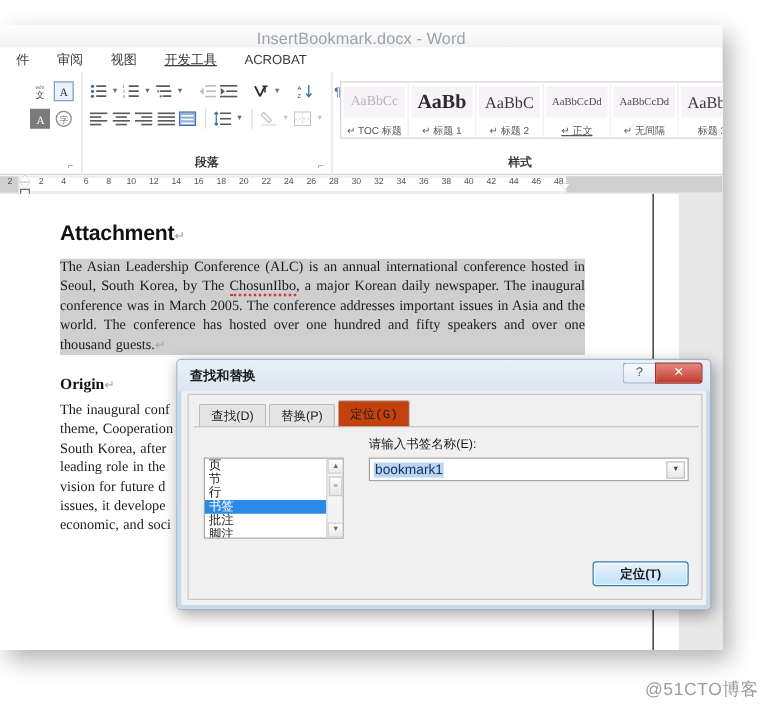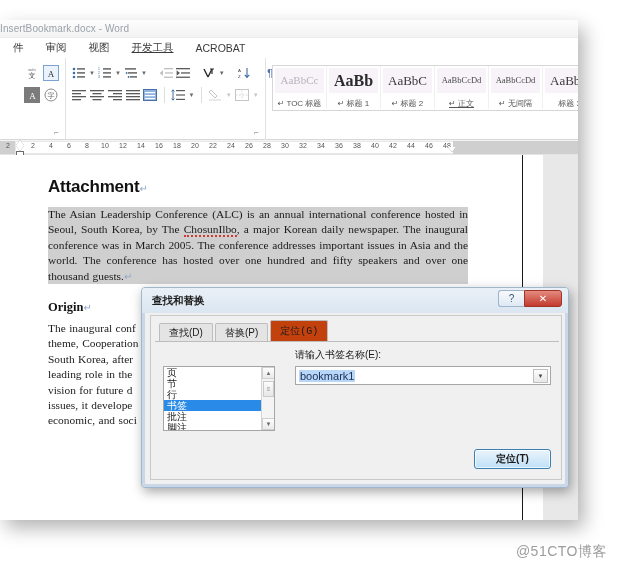--- a/index.html
+++ b/index.html
@@ -34,21 +34,22 @@
   .title-bar {
     position: absolute;
     left: 0; top: 0;
     width: 578px; height: 18px;
     background: linear-gradient(#fdfdfd, #f3f3f3);
     border-bottom: 1px solid #ececec;
   }
   .title-bar .doc-title {
     position: absolute;
     left: 0; right: 0; top: 3px;
-    font-size: 10px;
+    text-align: center;
+    font-size: 13px;
     color: #9aa2ab;
     letter-spacing: .1px;
   }
 
   
   .tab-strip {
     position: absolute;
     left: 0; top: 18px;
     width: 578px; height: 20px;
     background: #ffffff;
@@ -138,21 +139,21 @@
   .sep {
     width: 1px; height: 16px;
     background: #dedede;
     margin: 0 3px;
   }
   .faded { opacity: .38; }
 
   
   .styles-gallery {
     display: flex;
-    align-items: flex-start;
+    align-items: center;
     border: 1px solid #d6d6d6;
     height: 46px;
     margin-top: 3px;
     background: #fff;
     overflow: hidden;
   }
   .style-item {
     width: 54px;
     padding: 2px 2px 0 2px;
     border-right: 1px solid #f0f0f0;
@@ -701,20 +702,21 @@
             </span>
             <span class="caret faded">▼</span>
             <span class="ico faded">
               <svg width="14" height="12" viewBox="0 0 14 12">
                   <rect x="0.5" y="0.5" width="13" height="11" fill="none" stroke="#6a6a6a"></rect>
                   <path d="M7 0.5 L7 11.5 M0.5 6 L13.5 6" stroke="#9a9a9a" stroke-dasharray="2 1.4"></path>
                 </svg>
             </span>
             <span class="caret faded">▼</span>
           </div>
+          <div class="rgroup-label">段落</div>
           <div class="rgroup-launcher">⌐</div>
         </div>
 
         <div class="rgroup noborder" style="width:340px;">
           <div class="styles-gallery">
             <div class="style-item">
               <div class="sample" style="font-size:11px;color:#b9b2bf;">AaBbCc</div>
               <div class="sname">↵ TOC 标题</div>
             </div>
             <div class="style-item">
@@ -731,20 +733,21 @@
             </div>
             <div class="style-item">
               <div class="sample" style="font-size:8.5px;color:#4a4a4a;">AaBbCcDd</div>
               <div class="sname">↵ 无间隔</div>
             </div>
             <div class="style-item">
               <div class="sample" style="font-size:13px;color:#3a3a3a;">AaBbC</div>
               <div class="sname">标题 3</div>
             </div>
           </div>
+          <div class="rgroup-label" style="width:300px;">样式</div>
         </div>
 
       </div>
     </div>
 
     <div class="ruler">
       <div class="ruler-margin" style="left:0px;width:15px;"></div>
       <div class="rtick" style="left:8px;">2</div>
       <div class="ruler-track"></div>
       <div class="ruler-margin" style="left:453px;width:125px;"></div>

